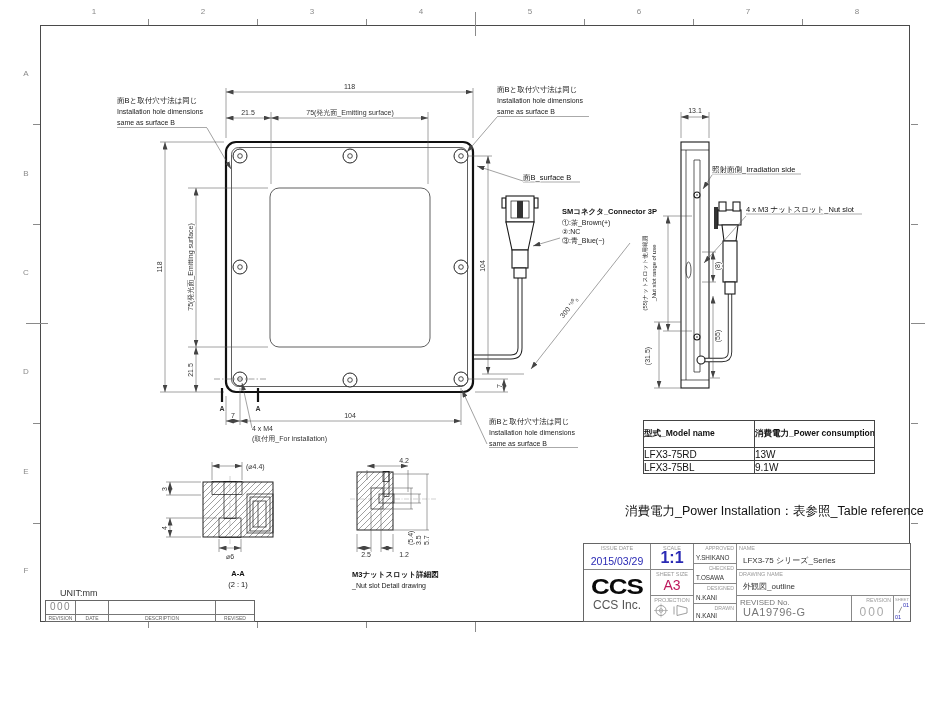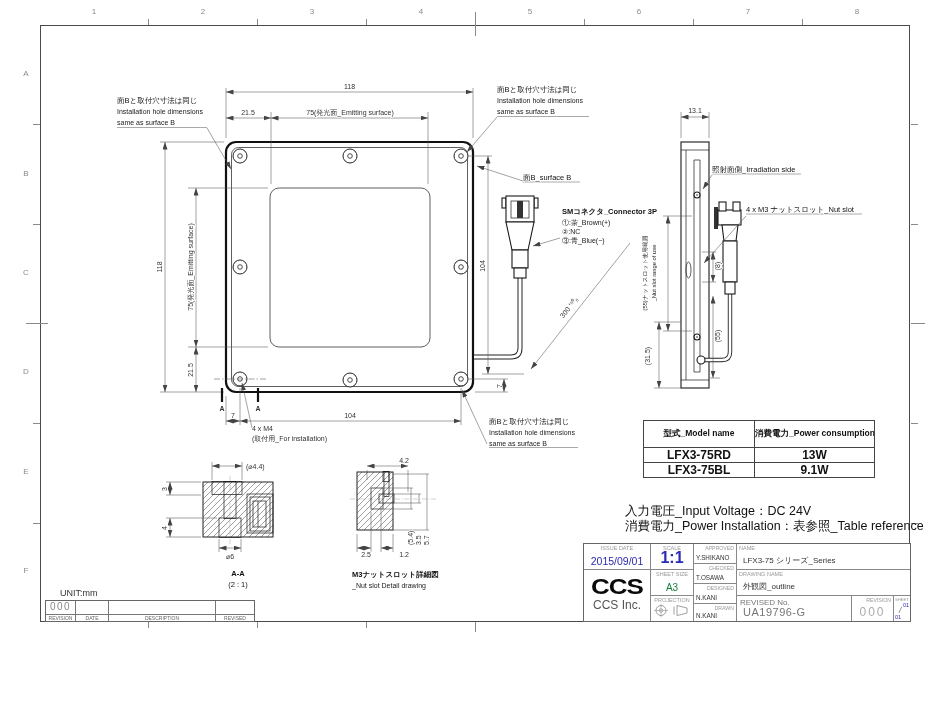--- a/index.html
+++ b/index.html
@@ -17,23 +17,23 @@
   .ol{fill:#fff;stroke:#1a1a1a;stroke-width:1.1;}
   .olh{fill:#fff;stroke:#111;stroke-width:2.2;}
   .ol2{fill:none;stroke:#1a1a1a;stroke-width:0.7;}
   .dk{fill:#333;stroke:none;}
   .dl{stroke:#555;stroke-width:0.55;fill:none;}
   .ul{stroke:#555;stroke-width:0.5;}
   .cl{stroke:#999;stroke-width:0.45;stroke-dasharray:5 1.5 1 1.5;fill:none;}
   .thick{stroke:#111;stroke-width:2.2;}
   
   .modeltable{position:absolute;left:643px;top:420px;width:232px;border-collapse:collapse;table-layout:fixed;}
-  .modeltable th,.modeltable td{border:1px solid #444;text-align:center;padding:0;overflow:hidden;white-space:nowrap;}
+  .modeltable th,.modeltable td{border:1px solid #444;text-align:left;padding:0;overflow:hidden;white-space:nowrap;}
   .modeltable th{height:26px;font-size:8.5px;font-weight:bold;color:#111;}
-  .modeltable td{height:12px;font-size:12px;color:#111;font-weight:bold;}
+  .modeltable td{height:12px;font-size:10px;color:#111;}
   
   .voltnote{position:absolute;left:625px;top:504px;font-size:12.5px;color:#111;line-height:14.5px;white-space:nowrap;}
   
   .tb{position:absolute;left:583px;top:543px;width:328px;height:79px;border:1px solid #666;box-sizing:border-box;display:flex;background:#fff;font-size:6px;color:#333;}
   .tb *{box-sizing:border-box;}
   .tbcol{border-right:1px solid #888;display:flex;flex-direction:column;}
   .tbcell{position:relative;border-bottom:1px solid #888;}
   .tbcell:last-child{border-bottom:none;}
   .tblabel{position:absolute;top:1px;left:0;right:0;text-align:center;font-size:5.5px;color:#999;white-space:nowrap;}
   .tbval{position:absolute;bottom:2px;left:0;right:0;text-align:center;white-space:nowrap;}
@@ -378,47 +378,46 @@
       <td>13W</td>
     </tr>
     <tr>
       <td>LFX3-75BL</td>
       <td>9.1W</td>
     </tr>
   </tbody>
     </table>
 
   <div class="voltnote">
-    <div>入力電圧_Input Voltage：DC 24V</div>
     <div>消費電力_Power Installation：表参照_Table reference</div>
   </div>
 
   <div class="tb">
 
     <div class="tbcol" style="width:67px">
       <div class="tbcell" style="height:26px">
         <div class="tblabel">ISSUE DATE</div>
-        <div class="tbval blue" style="font-size:10.5px">2015/09/01</div>
+        <div class="tbval blue" style="font-size:10.5px">2015/03/29</div>
       </div>
       <div class="tbcell" style="flex:1">
         <div style="padding-top:4px">
           <div class="logo">CCS</div>
           <div class="company">CCS Inc.</div>
         </div>
       </div>
     </div>
 
     <div class="tbcol" style="width:43px">
       <div class="tbcell" style="height:26px">
         <div class="tblabel">SCALE</div>
         <div class="tbval blue" style="font-size:16px;font-weight:bold">1:1</div>
       </div>
       <div class="tbcell" style="height:26px">
         <div class="tblabel">SHEET SIZE</div>
-        <div class="tbval" style="font-size:10px;color:#15803d">A3</div>
+        <div class="tbval" style="font-size:14px;color:#be185d">A3</div>
       </div>
       <div class="tbcell" style="flex:1">
         <div class="tblabel">PROJECTION</div>
         <div style="position:absolute;bottom:1px;left:1px">
           <svg width="40" height="17" viewBox="0 0 40 17">
             <circle cx="9" cy="8.5" r="5" fill="none" stroke="#888" stroke-width="0.8"></circle>
             <circle cx="9" cy="8.5" r="1.8" fill="none" stroke="#888" stroke-width="0.6"></circle>
             <line x1="2" y1="8.5" x2="16" y2="8.5" stroke="#888" stroke-width="0.5"></line>
             <line x1="9" y1="1.5" x2="9" y2="15.5" stroke="#888" stroke-width="0.5"></line>
             <path d="M22,4.5 L22,12.5 M25,3.5 L25,13.5 M25,3.5 L35,6 M25,13.5 L35,11 M35,6 L35,11" fill="none" stroke="#888" stroke-width="0.8"></path>

